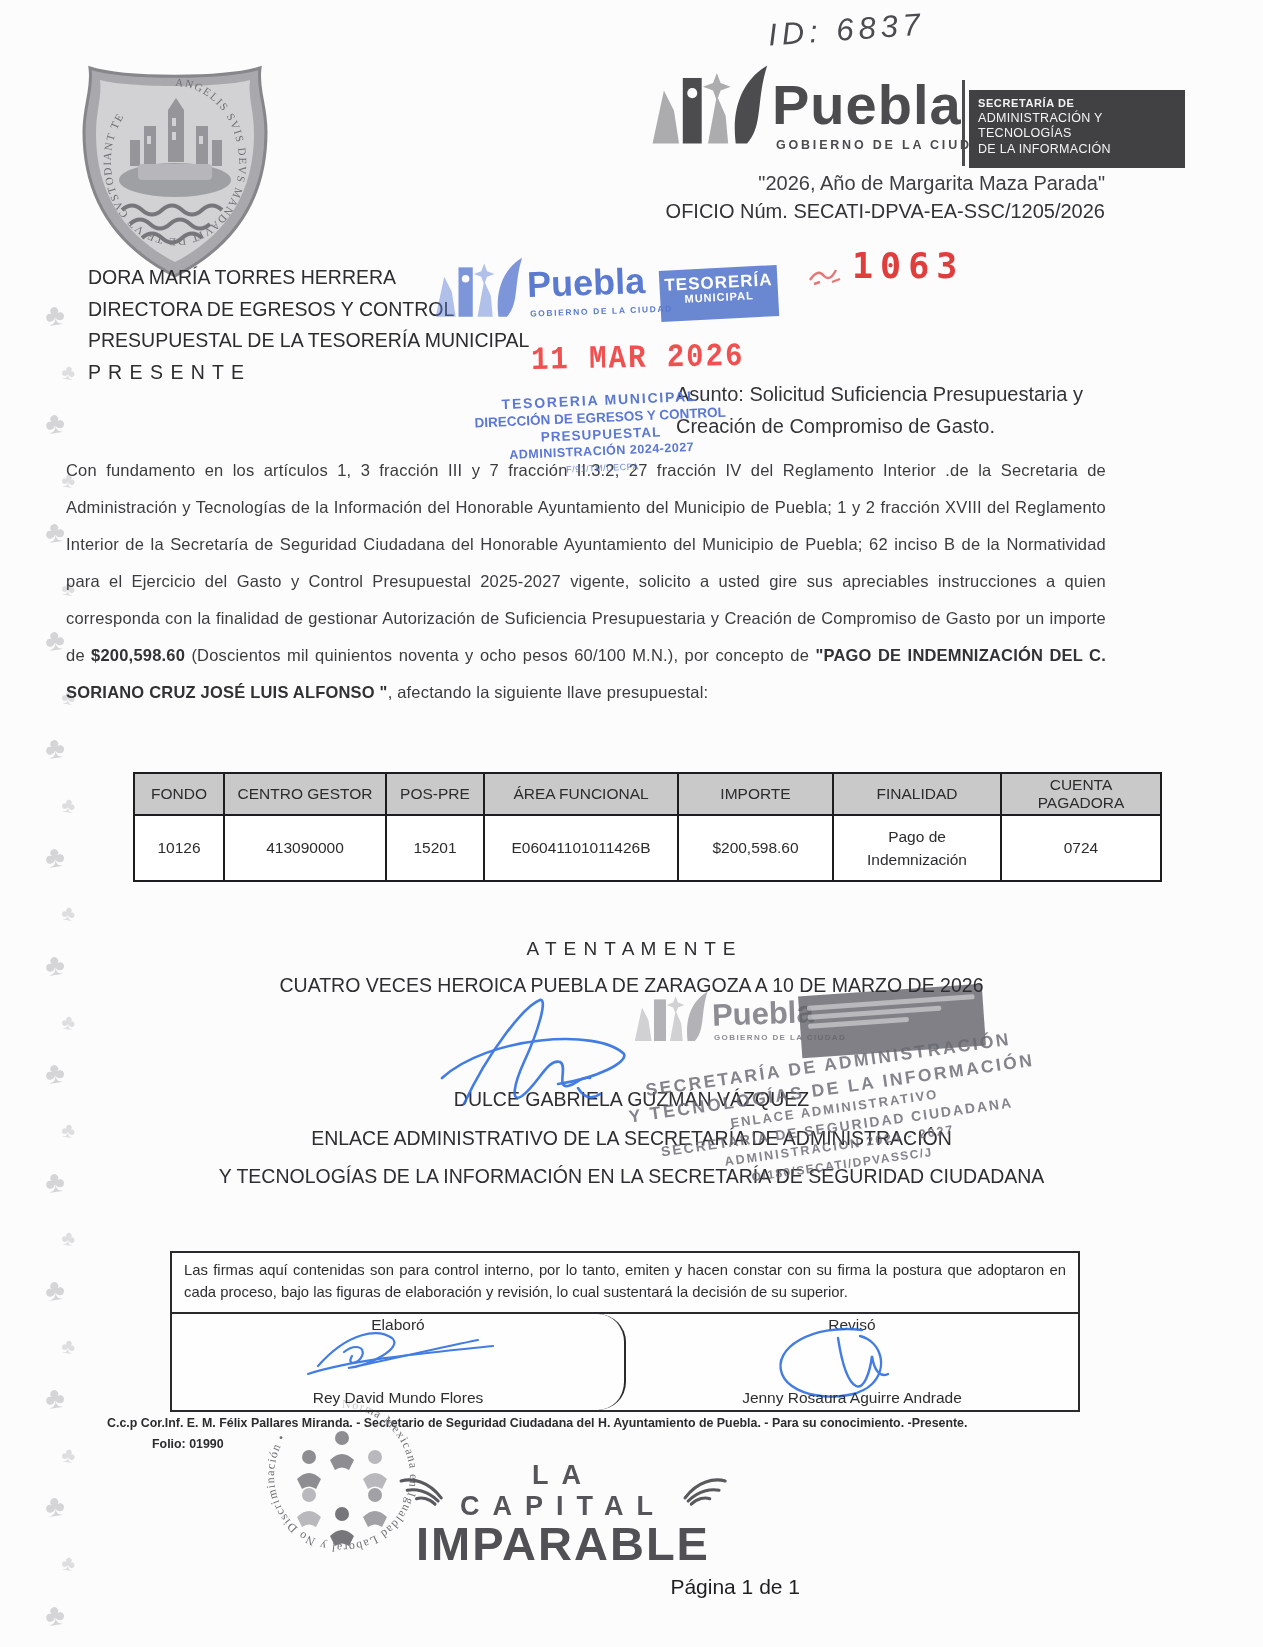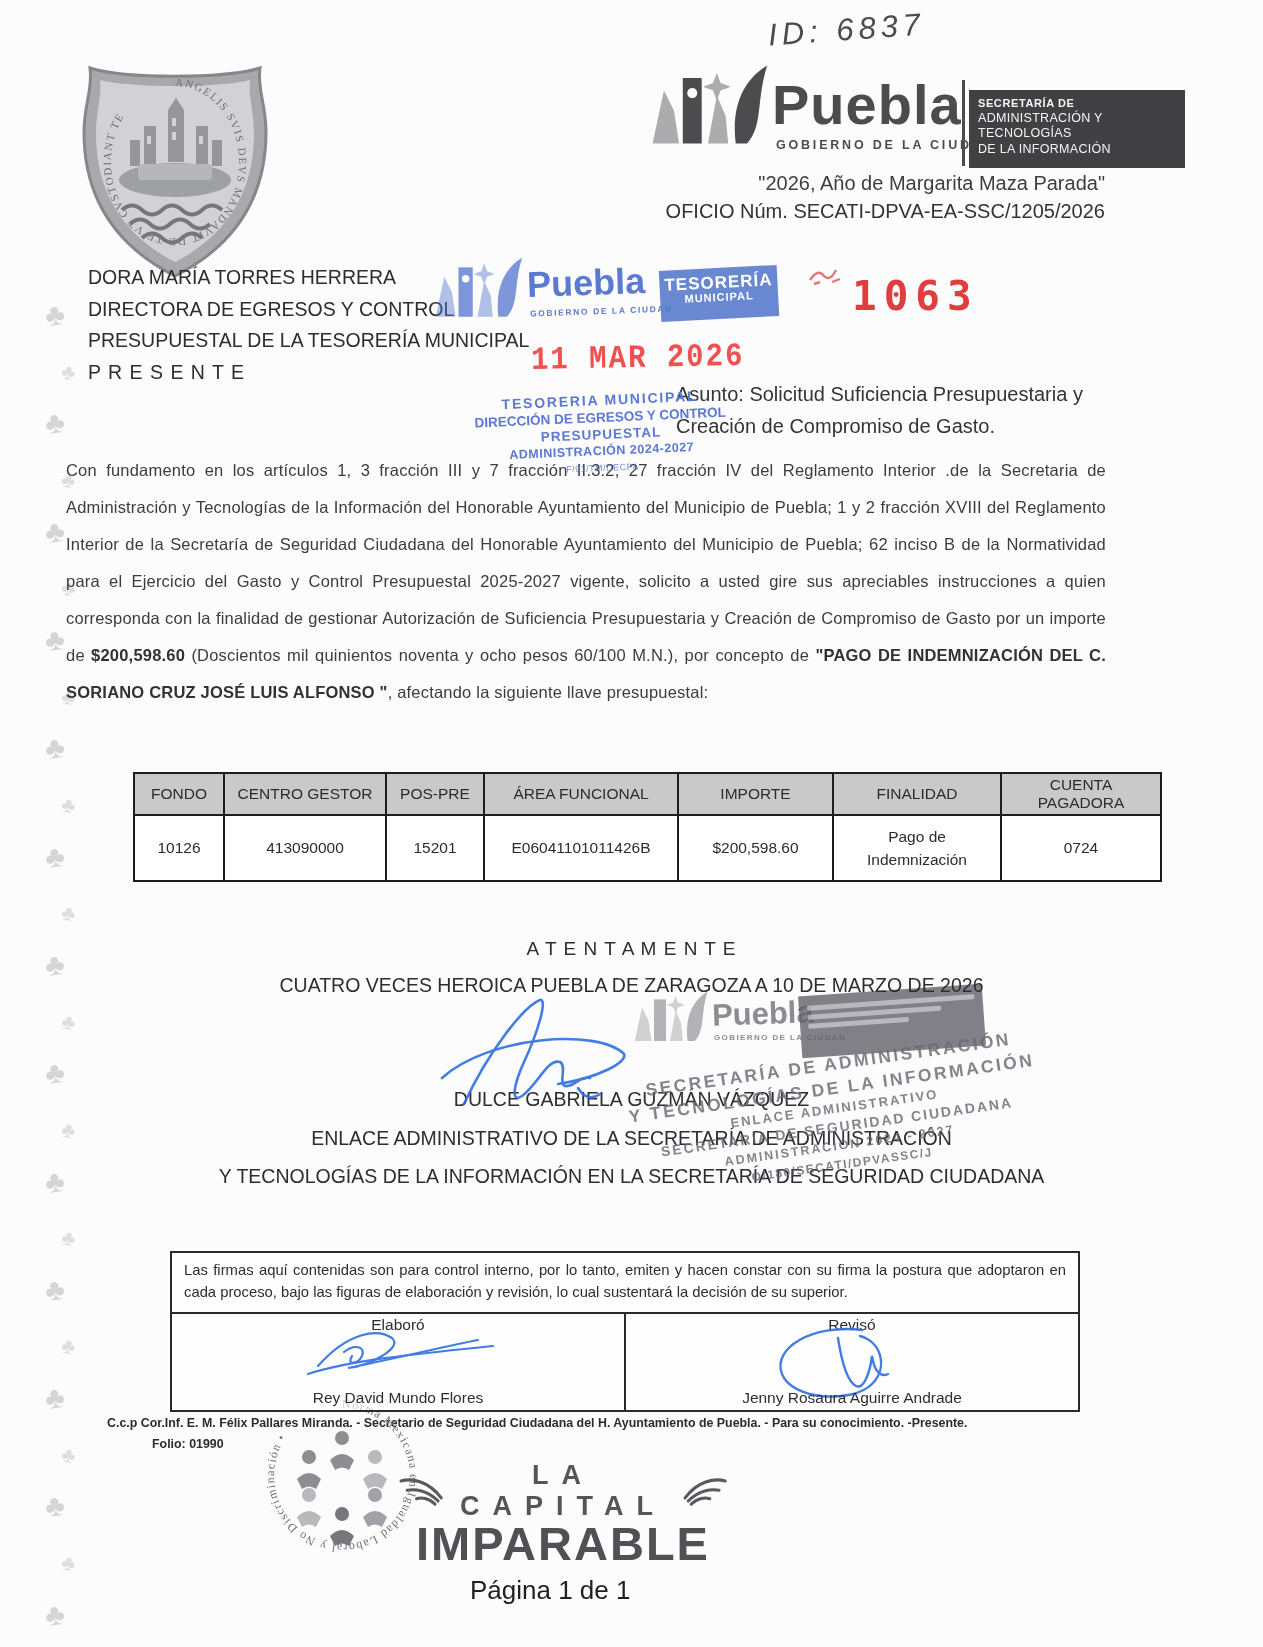--- a/index.html
+++ b/index.html
@@ -29,22 +29,22 @@
   .present{letter-spacing:1px;}
   
   .stamp-blue{color:#5b7bd0;z-index:3;opacity:.93;}
   .tb-icon{left:430px;top:250px;width:95px;height:86px;}
   .tb-brand{left:527px;top:262px;font-size:36px;font-weight:bold;color:#5b7bd0;transform:rotate(-2deg);}
   .tb-brand-sub{left:530px;top:306px;font-size:8.5px;font-weight:bold;letter-spacing:1.6px;color:#5b7bd0;transform:rotate(-2deg);}
   .tb-badge{left:660px;top:268px;width:118px;height:46px;background:rgba(85,118,204,.88);
             transform:rotate(-3deg);color:#fff;text-align:center;padding-top:5px;z-index:3;}
   .tb-badge .b1{font-size:17px;font-weight:bold;letter-spacing:1px;}
   .tb-badge .b2{font-size:11px;font-weight:bold;letter-spacing:1px;margin-top:-2px;}
-  .recv-num{left:852px;top:246px;font-size:41px;font-weight:bold;color:#e03d3d;
-            font-family:"DejaVu Sans Mono",monospace;letter-spacing:7px;z-index:3;margin-top:26px;}
+  .recv-num{left:852px;top:246px;font-size:35px;font-weight:bold;color:#e03d3d;
+            font-family:"DejaVu Sans Mono",monospace;letter-spacing:7px;z-index:3;}
   .recv-scribble{left:806px;top:258px;z-index:3;}
   .recv-date{left:531px;top:342px;font-size:29px;font-weight:bold;color:#ef5050;
              font-family:"Liberation Mono",monospace;letter-spacing:2px;transform:scaleY(1.12) rotate(-1deg);z-index:3;}
   .stamp-direccion{left:436px;top:392px;width:330px;text-align:center;color:#5b78d4;
                    transform:rotate(-2.5deg);line-height:17px;z-index:3;}
   .stamp-direccion .d0{font-size:14px;font-weight:bold;letter-spacing:1.8px;}
   .stamp-direccion .d1{font-size:13.5px;font-weight:bold;}
   .stamp-direccion .d2{font-size:13.5px;font-weight:bold;letter-spacing:1px;}
   .stamp-direccion .d3{font-size:12.5px;font-weight:bold;letter-spacing:.5px;}
   .stamp-direccion .d4{font-size:9px;letter-spacing:.5px;opacity:.85;}
@@ -81,33 +81,33 @@
   .sg-lines .s3{font-size:14px;letter-spacing:2px;line-height:19px;}
   .sg-lines .s4{font-size:12.5px;letter-spacing:2px;line-height:19px;}
   .sg-lines .s5{font-size:12px;letter-spacing:1.5px;line-height:18px;}
   .sig-main{left:428px;top:992px;z-index:4;}
   
   .review-box{left:170px;top:1251px;width:906px;border:2.5px solid #2a2a2c;background:rgba(255,255,255,.6);z-index:2;}
   .rb-statement{padding:7px 12px 9px;font-size:14.8px;line-height:21.5px;color:#2e2e30;
                 text-align:justify;border-bottom:2px solid #2a2a2c;}
   .rb-cols{display:flex;height:96px;}
   .rb-cell{flex:1;position:relative;text-align:center;}
-  .rb-cell.left{border-right:2px solid #2a2a2c;}
+  .rb-cell.left{border-right:2px solid #2a2a2c;border-radius:28px;}
   .rb-label{font-size:15.5px;color:#2e2e30;margin-top:2px;}
   .rb-name{position:absolute;bottom:3px;left:0;right:0;font-size:15.5px;color:#2e2e30;}
   .rb-sig{position:absolute;left:50%;top:8px;transform:translateX(-50%);}
   
   .ccp{left:107px;top:1416px;font-size:12.4px;font-weight:bold;color:#2c2c2e;z-index:1;}
   .folio{left:152px;top:1437px;font-size:12.4px;font-weight:bold;color:#2c2c2e;}
   .seal{left:252px;top:1386px;z-index:1;}
   .capital{left:398px;top:1412px;width:330px;text-align:center;z-index:1;}
   .capital-row{display:flex;align-items:center;justify-content:center;gap:4px;margin-top:48px;}
   .capital-l1{font-size:27px;font-weight:bold;letter-spacing:13px;color:#56565a;}
   .capital-l2{font-size:47px;font-weight:bold;letter-spacing:2px;color:#515155;margin-top:-6px;}
-  .pagina{left:470px;top:1575px;width:330px;text-align:left;font-size:26px;color:#1f1f21;}
+  .pagina{left:470px;top:1575px;width:330px;text-align:right;font-size:21px;color:#1f1f21;}
 </style>
 </head>
 <body>
 
 <div class="page">
 
   <div id="watermark">
       <span class="wm-glyph">♣</span>
       <span class="wm-glyph alt">♣</span>
       <span class="wm-glyph">♣</span>

